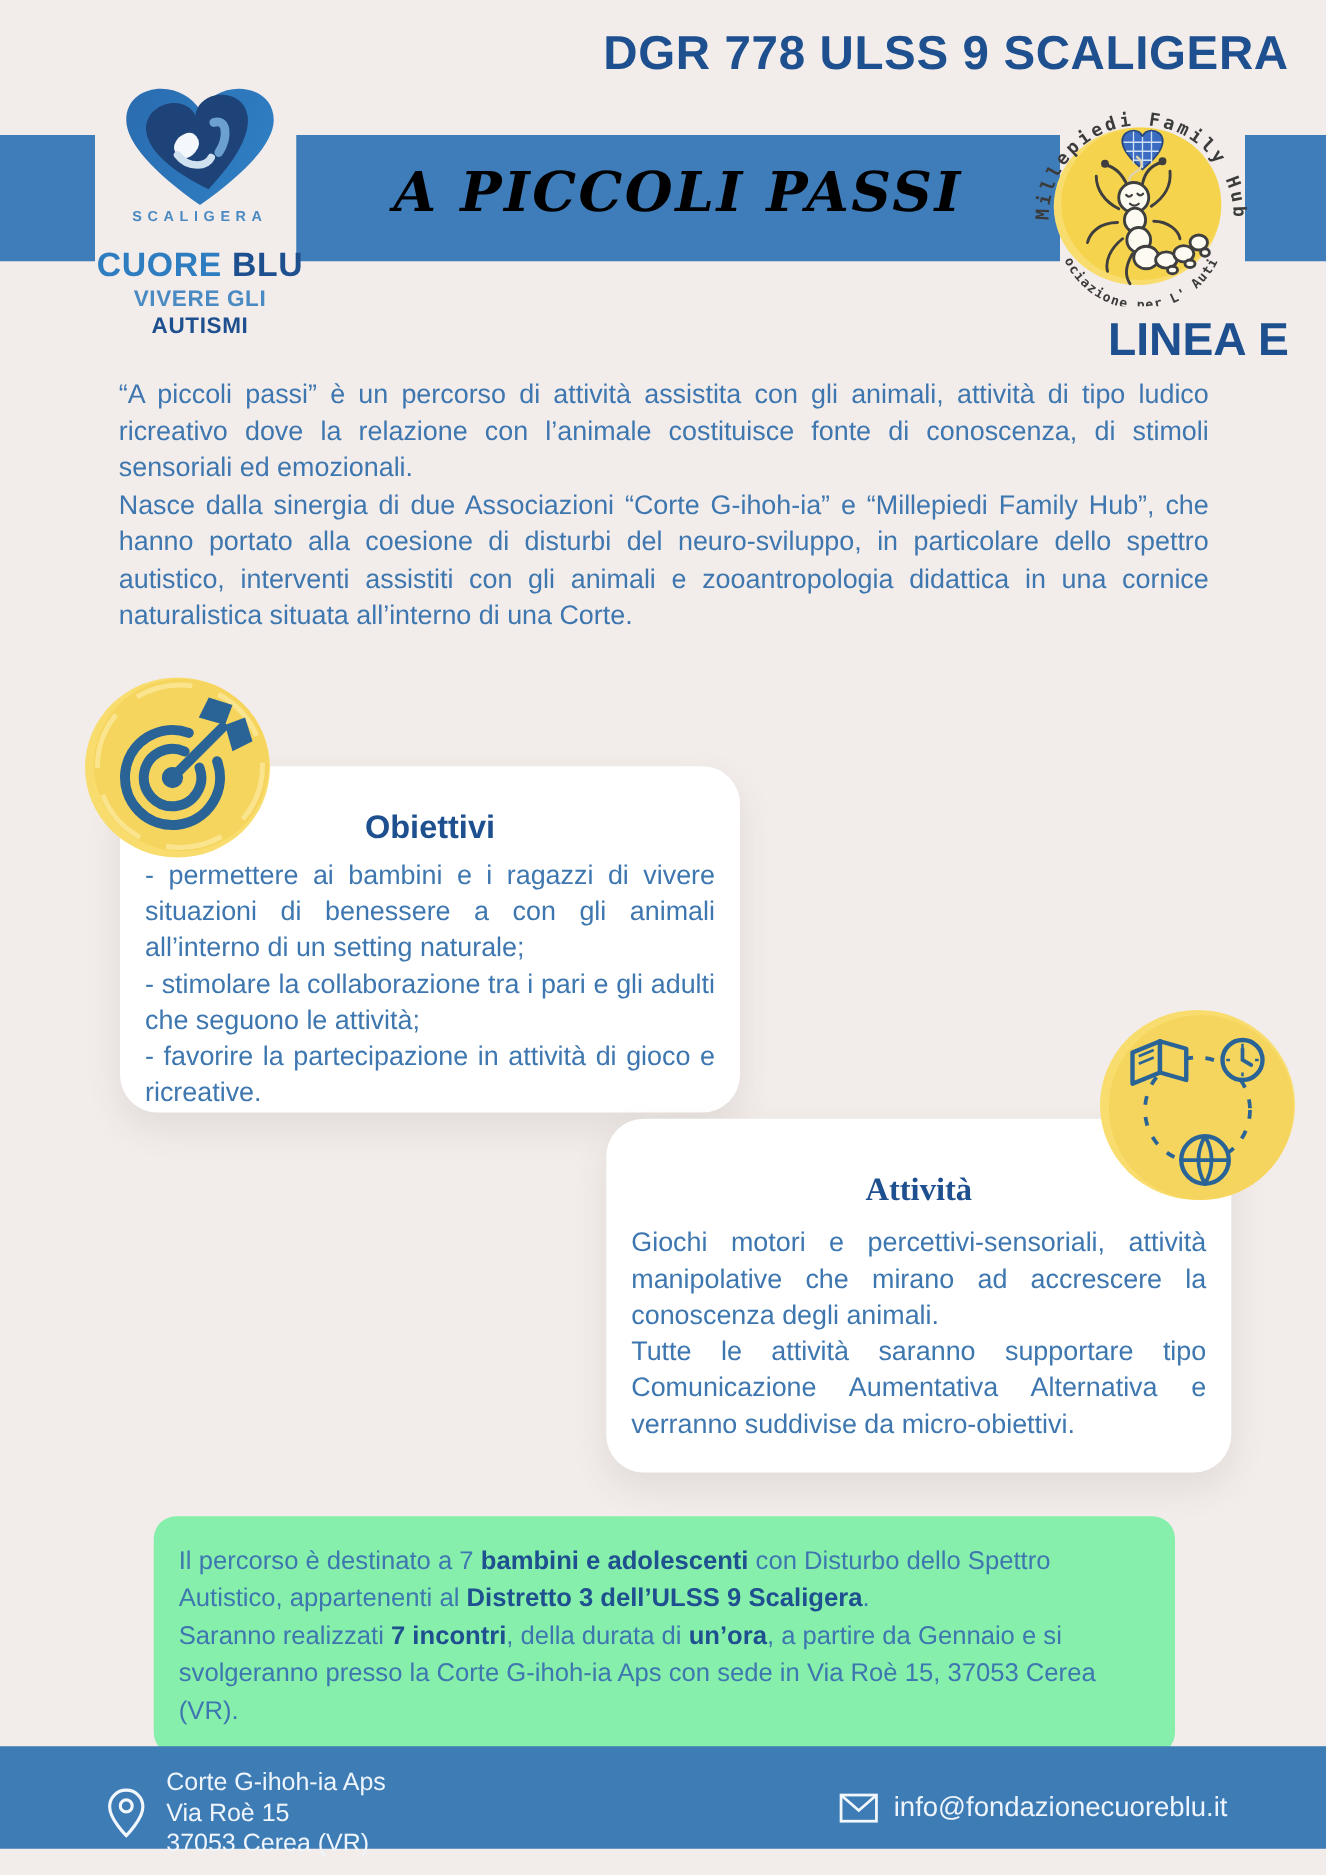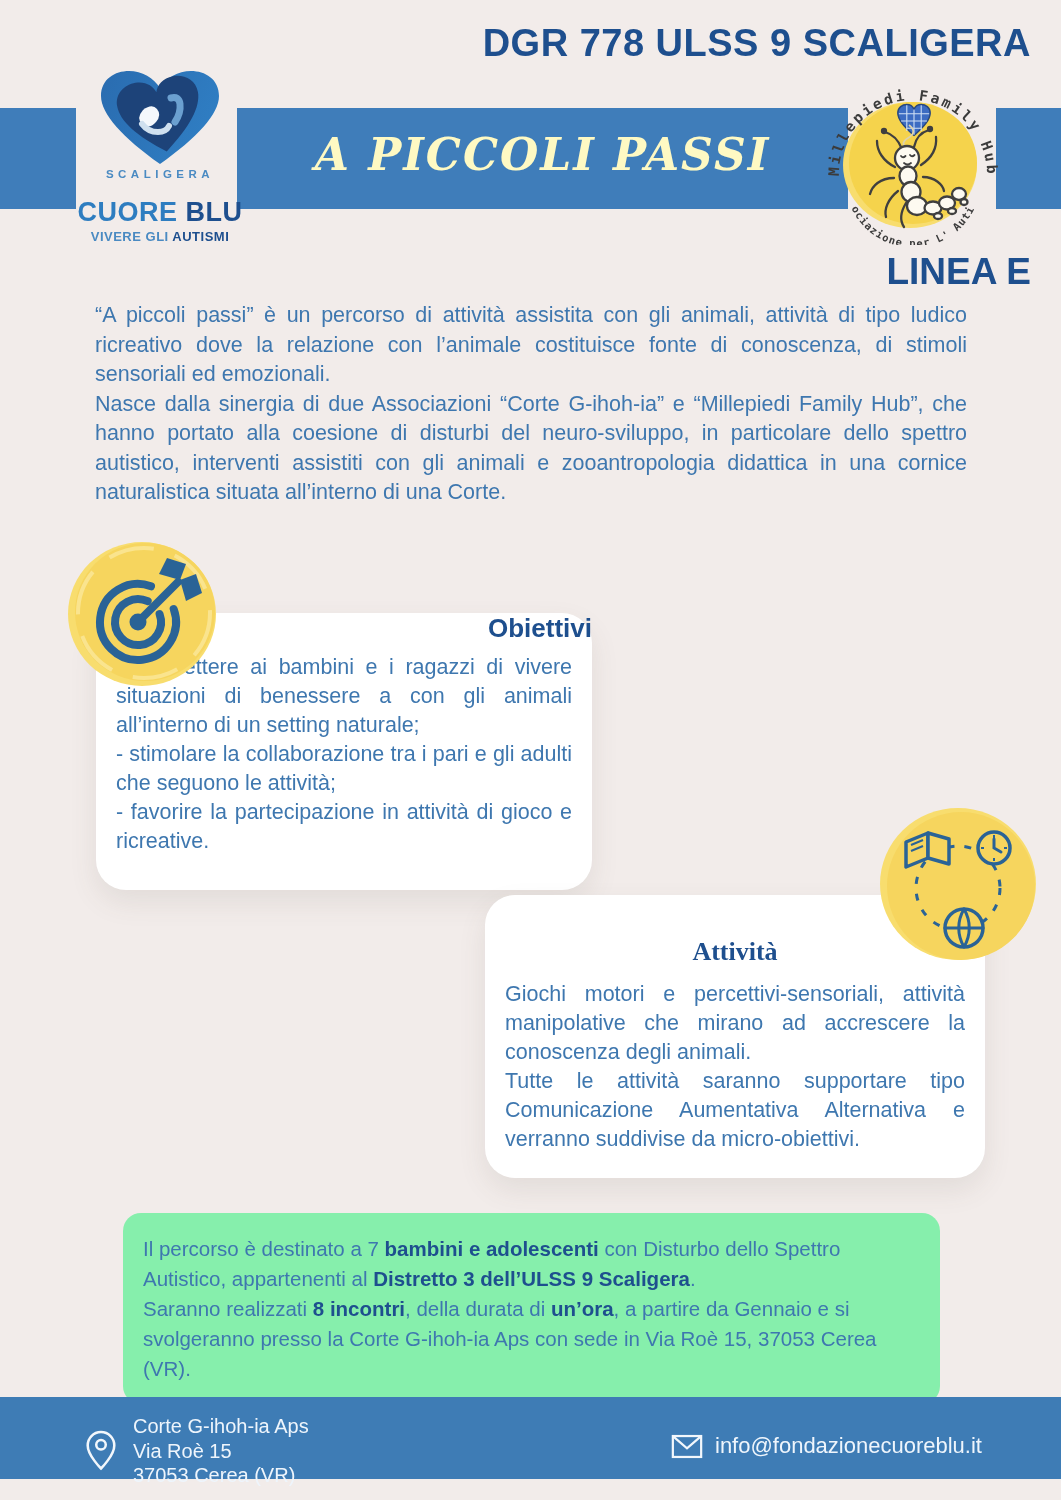--- a/index.html
+++ b/index.html
@@ -13,44 +13,44 @@
     position:absolute;top:22px;right:30px;
     font-size:38px;font-weight:bold;color:#1e4f8e;letter-spacing:.5px;
   }
   .band{position:absolute;top:108px;height:101px;background:#3f7dba;}
   .band-left{left:0;width:76px;}
   .band-main{left:237px;width:611px;display:flex;align-items:center;justify-content:center;}
   .band-right{right:0;width:65px;}
   .banner-title{
     font-family:"DejaVu Serif","Liberation Serif",serif;
     font-style:italic;font-weight:bold;font-size:44px;letter-spacing:2px;
-    color:#fef9c3;white-space:nowrap;transform:translateY(-4px);text-align:center;
+    color:#000000;white-space:nowrap;transform:translateY(-4px);text-align:center;
   }
   .logo-block{position:absolute;left:70px;top:68px;width:180px;text-align:center;}
   .logo-heart{display:block;margin:0 auto;}
   .logo-fondazione{font-size:11.5px;font-weight:600;letter-spacing:4.5px;color:#4a8ac2;margin-top:2px;}
   .logo-cuoreblu{font-size:27px;font-weight:bold;letter-spacing:.5px;margin-top:17px;}
   .logo-cuoreblu .cuore{color:#2e7dc0;}
   .logo-cuoreblu .blu{color:#1e4f8e;}
-  .logo-vivere{font-size:13px;font-weight:bold;margin-top:1px;color:#4a8ac2;letter-spacing:.5px;}
+  .logo-vivere{font-size:18px;font-weight:bold;margin-top:1px;color:#4a8ac2;letter-spacing:.5px;}
   .logo-vivere .navy{color:#1e4f8e;}
   .mp-logo{position:absolute;left:828px;top:75px;width:170px;height:170px;}
   .linea{position:absolute;top:251px;right:30px;font-size:37px;font-weight:bold;color:#1e4f8e;}
   
   .intro{position:absolute;left:95px;top:301px;width:872px;
     font-size:21.5px;line-height:29.5px;color:#3e77af;text-align:justify;}
   .intro p{margin:0;}
   
   .card{position:absolute;background:#ffffff;border-radius:30px;
     box-shadow:0 12px 28px rgba(90,80,70,.10);}
   .card h3{margin:0;text-align:center;font-size:26px;color:#1e4f8e;}
   .card .card-body{font-size:21.5px;line-height:29px;color:#3e77af;text-align:justify;padding:0 20px;}
   .card .card-body p{margin:0;}
   .card-obiettivi{left:96px;top:613px;width:496px;height:277px;}
-  .card-obiettivi h3{text-align:right;}
+  .card-obiettivi h3{padding-top:33px;}
   .card-obiettivi .card-body{margin-top:9px;}
   .card-attivita{left:485px;top:895px;width:500px;height:283px;}
   .card-attivita h3{padding-top:42px;font-family:Liberation Serif, serif;}
   .card-attivita .card-body{margin-top:13px;}
   .badge{position:absolute;}
   .target-badge{left:66px;top:534px;width:158px;height:158px;}
   .activities-badge{left:878px;top:804px;width:164px;height:164px;}
   
   .info-box{position:absolute;left:123px;top:1213px;width:817px;box-sizing:border-box;
     background:#86efac;border-radius:18px;padding:21px 20px 20px 20px;
@@ -203,21 +203,21 @@
       </g>
       <g stroke="#2a6396" fill="#f6d55e" stroke-linecap="round">
         <circle cx="86" cy="124" r="19" stroke-width="3.5"></circle>
         <path d="M86,105 c-7,12 -7,26 0,38 M86,105 c7,12 7,26 0,38 M67,124 h38" fill="none" stroke-width="3"></path>
       </g>
     </svg>
   </div>
 
   <div class="info-box">
     <p><span>Il percorso è destinato a 7 </span><b>bambini e adolescenti</b><span> con Disturbo dello Spettro Autistico, appartenenti al </span><b>Distretto 3 dell’ULSS 9 Scaligera</b><span>.</span></p>
-    <p><span>Saranno realizzati </span><b>8 incontri</b><span>, della durata di </span><b>un’ora</b><span>, a partire da Gennaio e si svolgeranno presso la Corte G-ihoh-ia Aps con sede in Via Roè 15, 37053 Cerea (VR).</span></p>
+    <p><span>Saranno realizzati </span><b>7 incontri</b><span>, della durata di </span><b>un’ora</b><span>, a partire da Gennaio e si svolgeranno presso la Corte G-ihoh-ia Aps con sede in Via Roè 15, 37053 Cerea (VR).</span></p>
   </div>
 
   <div class="footer">
     <div class="footer-left">
       <svg width="34" height="42" viewBox="0 0 24 30" fill="none" stroke="#f2f7fc" stroke-width="1.8">
         <path d="M12,1.5 C6.5,1.5 2.5,5.8 2.5,11 c0,7 9.5,16.5 9.5,16.5 S21.5,18 21.5,11 C21.5,5.8 17.5,1.5 12,1.5 Z"></path>
         <circle cx="12" cy="10.5" r="3.4"></circle>
       </svg>
       <div class="addr">
         <div>Corte G-ihoh-ia Aps</div>

